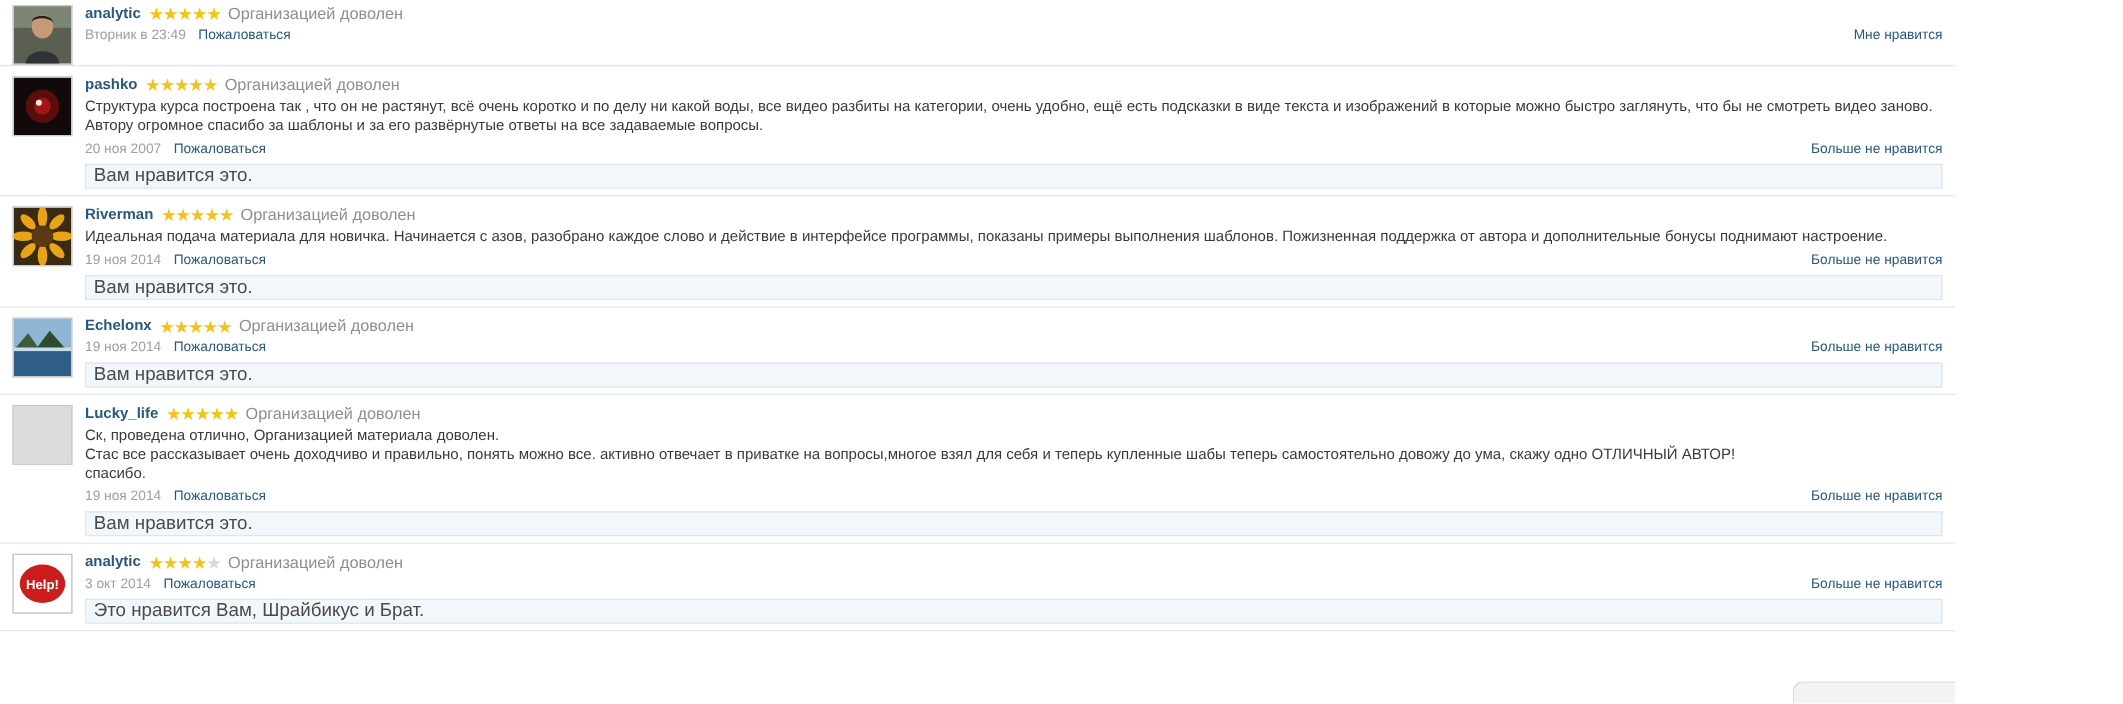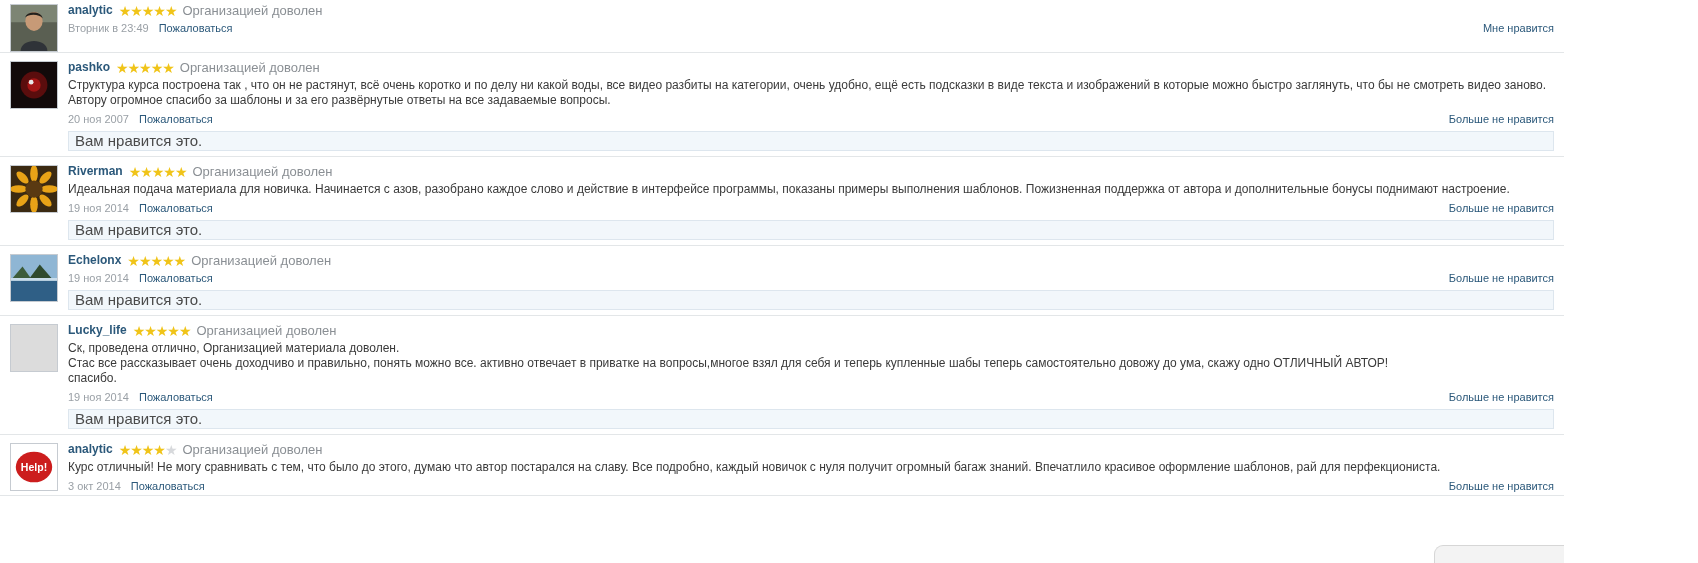--- a/index.html
+++ b/index.html
@@ -298,23 +298,23 @@
           <text x="24" y="28" font-size="11" font-family="Liberation Sans, sans-serif" fill="#ffffff" text-anchor="middle" font-weight="bold">Help!</text>
         </svg>
       </div>
     </div>
     <div class="body-cell">
       <div class="head-line">
         <a class="author">analytic</a>
         <span class="stars">★★★★<span class="s-off">★</span></span>
         <span class="satisfied">Организацией доволен</span>
       </div>
-      <div class="text">Курс отличный! Не могу сравнивать с тем, что было до этого, думаю что автор постарался на славу. Все подробно, каждый новичок с нуля получит огромный багаж знаний. Впечатлило красивое оформление шаблонов, рай для перфекциониста.</div>
       <div class="meta-line">
         <span class="date">3 окт 2014</span>
         <a class="complain">Пожаловаться</a>
         <a class="like-link">Больше не нравится</a>
       </div>
+      <div class="likebar">Это нравится Вам, Шрайбикус и Брат.</div>
     </div>
   </div>
 
   <div class="scroll-corner"></div>
 </div>
 
 </body></html>

